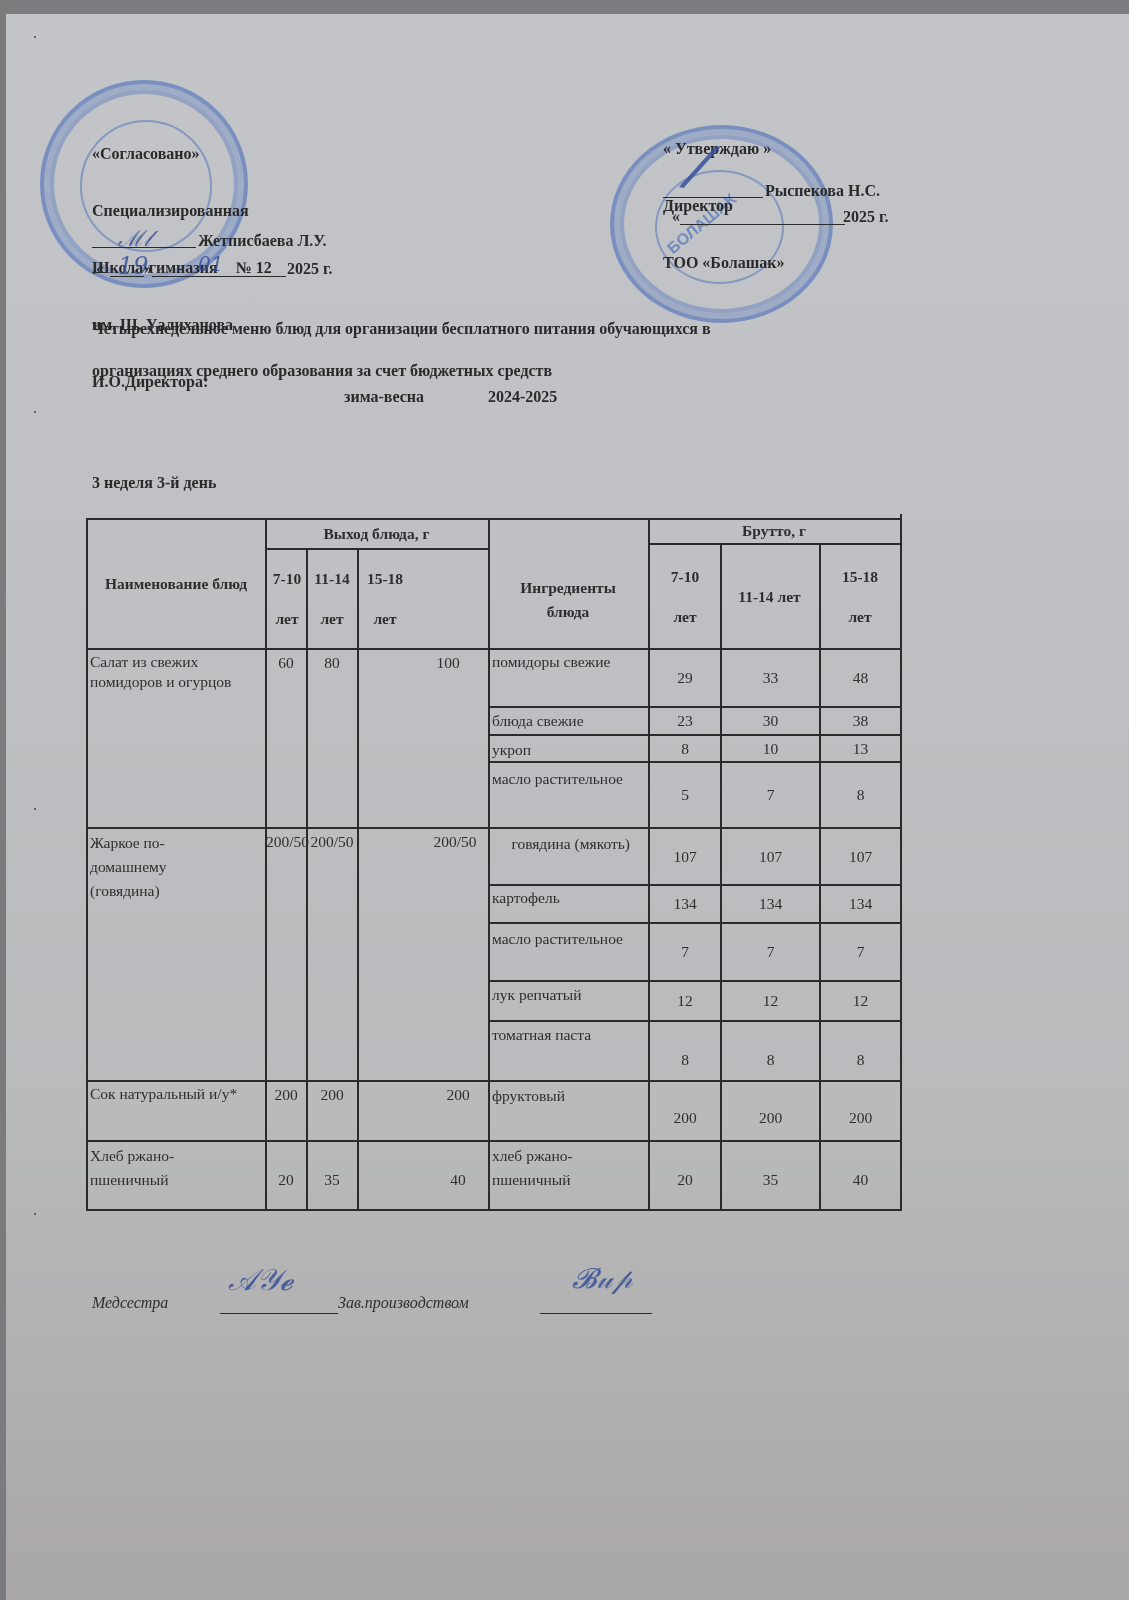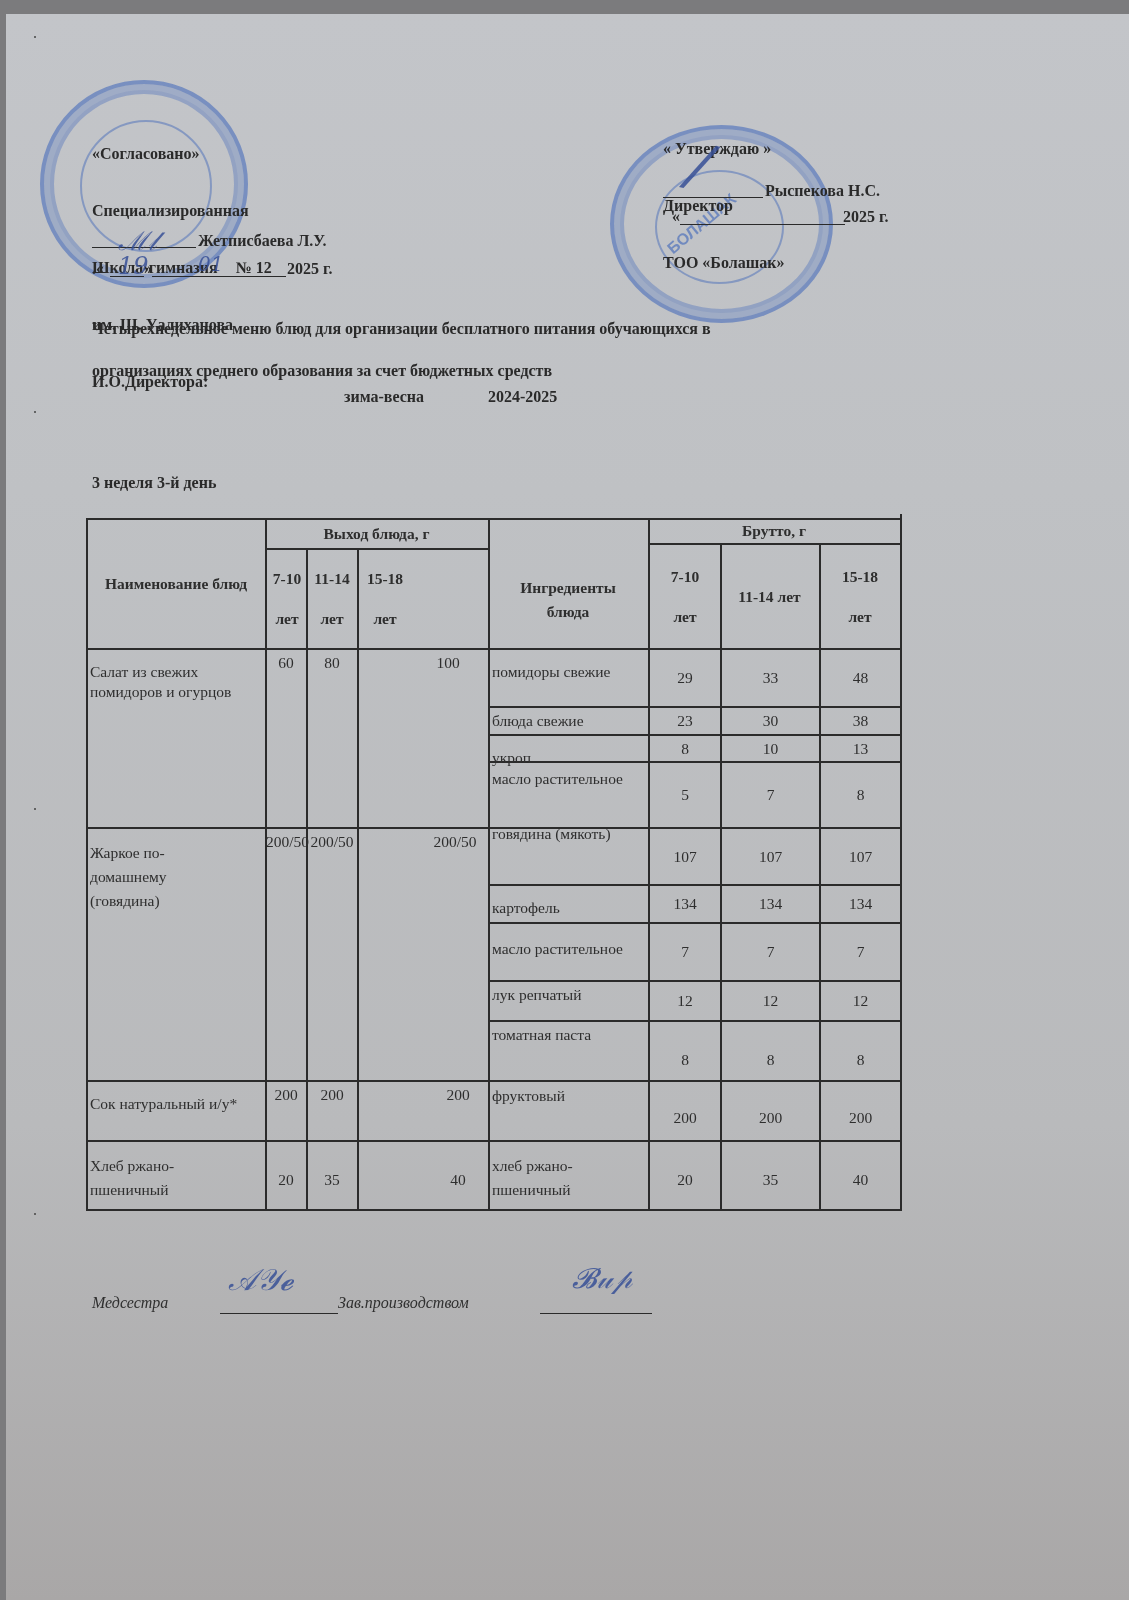--- a/index.html
+++ b/index.html
@@ -53,21 +53,21 @@
     .sig-line {
       position: absolute;
       border-bottom: 1.5px solid #2a2a2a;
       height: 0;
     }
     .handwriting {
       position: absolute;
       color: rgba(55, 80, 150, 0.85);
       font-family: "DejaVu Serif", serif;
       font-style: italic;
-      font-size: 26px;
+      font-size: 22px;
     }
     .title {
       font-size: 16px;
       font-weight: bold;
       color: #2a2a2a;
       white-space: nowrap;
     }
     
     .grid-line-h, .grid-line-v {
       position: absolute;
@@ -94,21 +94,21 @@
       display: flex;
       align-items: center;
       justify-content: center;
     }
     .num-top {
       text-align: center;
       padding-top: 3px;
     }
     .txt {
       padding-left: 2px;
-      padding-top: 12px;
+      padding-top: 2px;
     }
     .footer-label {
       font-style: italic;
       font-size: 16px;
       color: #2f2f2f;
     }
     .dot {
       position: absolute;
       width: 2px;
       height: 2px;
@@ -214,36 +214,36 @@
   <div class="cell txt" style="left:490px; top:650px; width:156px;">помидоры свежие</div>
   <div class="cell num" style="left:650px; top:650px; width:70px; height:56px;">29</div>
   <div class="cell num" style="left:722px; top:650px; width:97px; height:56px;">33</div>
   <div class="cell num" style="left:821px; top:650px; width:79px; height:56px;">48</div>
 
   <div class="cell txt" style="left:490px; top:707px; width:156px; padding-top:4px;">блюда свежие</div>
   <div class="cell num" style="left:650px; top:707px; width:70px; height:27px;">23</div>
   <div class="cell num" style="left:722px; top:707px; width:97px; height:27px;">30</div>
   <div class="cell num" style="left:821px; top:707px; width:79px; height:27px;">38</div>
 
-  <div class="cell txt" style="left:490px; top:736px; width:156px; padding-top:12px;">укроп</div>
+  <div class="cell txt" style="left:490px; top:736px; width:156px; padding-top:4px;">укроп</div>
   <div class="cell num" style="left:650px; top:736px; width:70px; height:25px;">8</div>
   <div class="cell num" style="left:722px; top:736px; width:97px; height:25px;">10</div>
   <div class="cell num" style="left:821px; top:736px; width:79px; height:25px;">13</div>
 
   <div class="cell txt" style="left:490px; top:763px; width:156px; padding-top:4px; line-height:24px;">масло растительное</div>
   <div class="cell num" style="left:650px; top:763px; width:70px; height:64px;">5</div>
   <div class="cell num" style="left:722px; top:763px; width:97px; height:64px;">7</div>
   <div class="cell num" style="left:821px; top:763px; width:79px; height:64px;">8</div>
 
   <div class="cell txt" style="left:88px; top:829px; width:150px; line-height:24px;">Жаркое по-домашнему (говядина)</div>
   <div class="cell num-top" style="left:266px; top:829px; width:42px; text-align:left;">200/50</div>
   <div class="cell num-top" style="left:307px; top:829px; width:50px;">200/50</div>
   <div class="cell num-top" style="left:358px; top:829px; width:130px; padding-left:64px;">200/50</div>
 
-  <div class="cell txt" style="left:490px; top:809px; width:140px; line-height:26px;">говядина (мякоть)</div>
+  <div class="cell txt" style="left:490px; top:829px; width:140px; line-height:26px;text-align:right;">говядина (мякоть)</div>
   <div class="cell num" style="left:650px; top:829px; width:70px; height:55px;">107</div>
   <div class="cell num" style="left:722px; top:829px; width:97px; height:55px;">107</div>
   <div class="cell num" style="left:821px; top:829px; width:79px; height:55px;">107</div>
 
   <div class="cell txt" style="left:490px; top:886px; width:156px;">картофель</div>
   <div class="cell num" style="left:650px; top:886px; width:70px; height:36px;">134</div>
   <div class="cell num" style="left:722px; top:886px; width:97px; height:36px;">134</div>
   <div class="cell num" style="left:821px; top:886px; width:79px; height:36px;">134</div>
 
   <div class="cell txt" style="left:490px; top:924px; width:156px; line-height:26px;">масло растительное</div>

